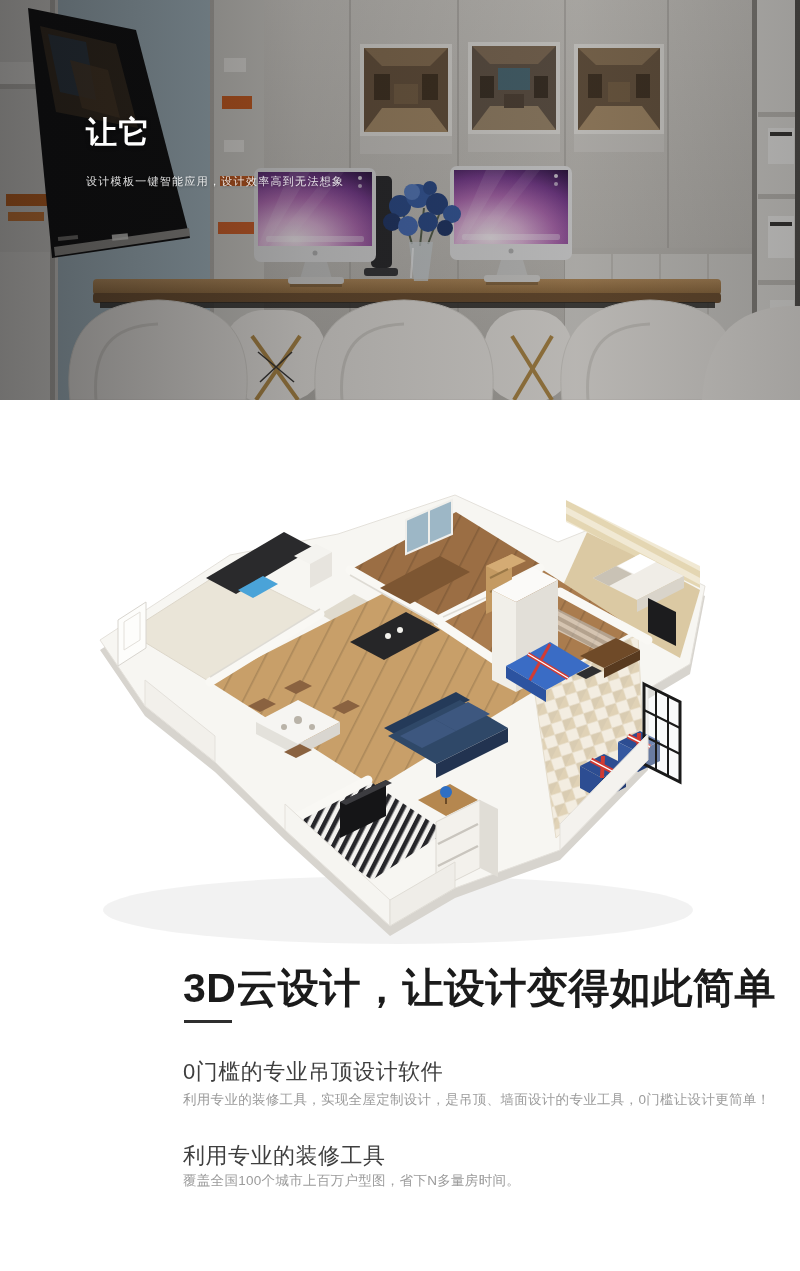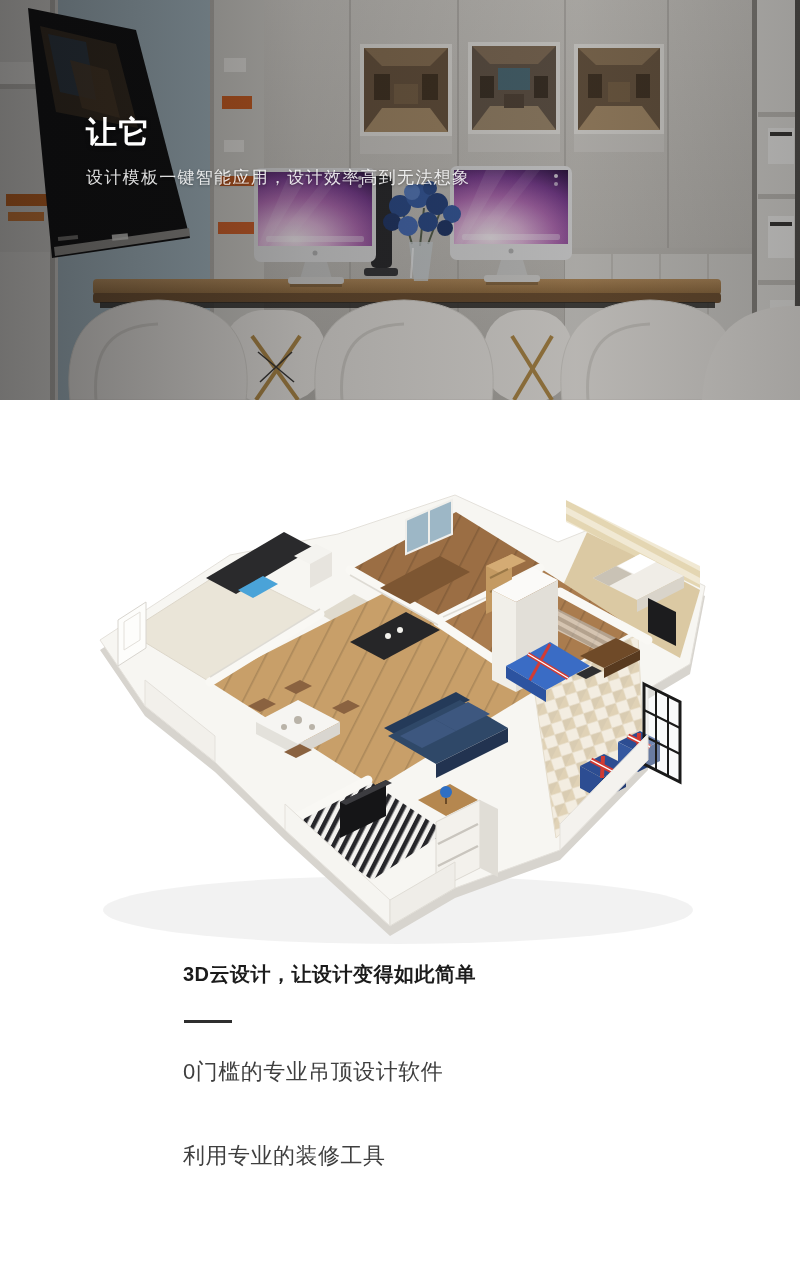--- a/index.html
+++ b/index.html
@@ -4,26 +4,26 @@
 <style>
   html,body{margin:0;padding:0;background:#ffffff;}
   .page{position:relative;width:800px;height:1271px;background:#ffffff;overflow:hidden;
         font-family:"Liberation Sans","DejaVu Sans",sans-serif;}
   
   .hero{position:absolute;left:0;top:0;width:800px;height:400px;overflow:hidden;}
   .hero svg{display:block;}
   .hero-text{position:absolute;left:86px;top:114px;z-index:5;}
   .hero-title{font-size:31px;font-weight:700;line-height:37px;color:#ffffff;
               letter-spacing:1.5px;text-shadow:0 1px 4px rgba(0,0,0,.45);}
-  .hero-sub{margin-top:15px;font-size:17px;color:rgba(255,255,255,.86);
+  .hero-sub{margin-top:23px;font-size:11px;color:rgba(255,255,255,.86);
             letter-spacing:1.3px;text-shadow:0 1px 3px rgba(0,0,0,.4);}
   
   .floorplan{position:absolute;left:88px;top:470px;width:625px;height:480px;}
   
-  .main-heading{position:absolute;left:183px;top:961px;font-size:20px;font-weight:700;
+  .main-heading{position:absolute;left:183px;top:961px;font-size:41px;font-weight:700;
                 color:#1b1b1b;letter-spacing:.5px;white-space:nowrap;}
   .divider{position:absolute;left:184px;top:1020px;width:48px;height:3px;background:#2e2e2e;}
   .feat-title{position:absolute;left:183px;font-size:22px;font-weight:400;color:#3f3f3f;
               letter-spacing:.5px;white-space:nowrap;}
   .feat-desc{position:absolute;left:183px;font-size:13.5px;color:#9b9b9b;
              letter-spacing:.3px;white-space:nowrap;}
   .ft1{top:1057px;} .fd1{top:1091px;} .ft2{top:1141px;} .fd2{top:1172px;}
 </style>
 </head>
 <body>
@@ -421,16 +421,18 @@
         <polygon points="560,264 472,354 472,380 560,290" fill="#f4f2ee" stroke="#e4e1db"></polygon>
         <polygon points="127,266 57,210 57,236 127,292" fill="#f2f0eb" stroke="#e4e1db"></polygon>
       </g>
     </svg>
   </div>
 
   <div class="main-heading">3D云设计，让设计变得如此简单</div>
   <div class="divider"></div>
 
   <div class="feat-title ft1">0门槛的专业吊顶设计软件</div>
+  <div class="feat-desc fd1">利用专业的装修工具，实现全屋定制设计，是吊顶、墙面设计的专业工具，0门槛让设计更简单！</div>
 
   <div class="feat-title ft2">利用专业的装修工具</div>
+  <div class="feat-desc fd2">覆盖全国100个城市上百万户型图，省下N多量房时间。</div>
 
 </div>
 
 </body></html>

